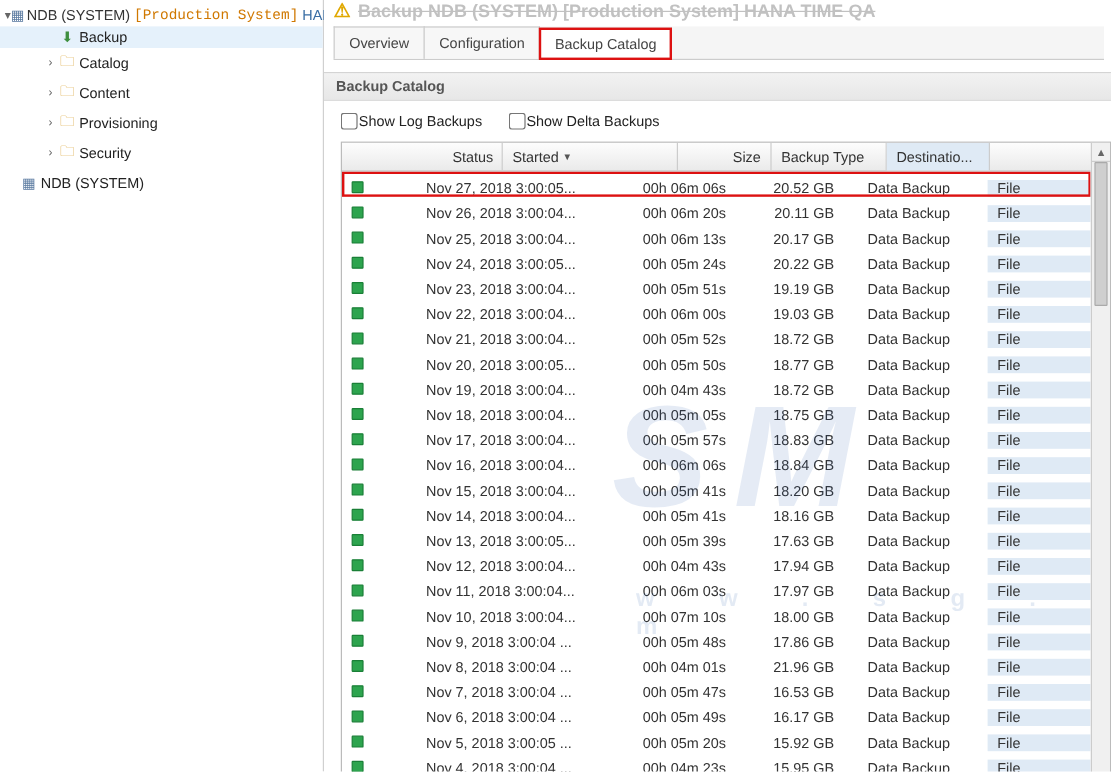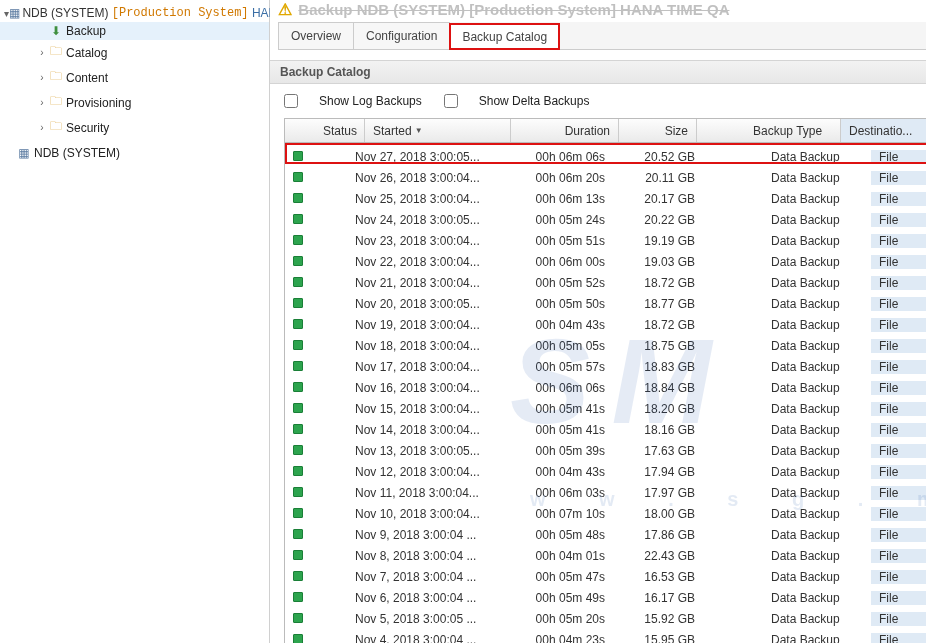--- a/index.html
+++ b/index.html
@@ -19,33 +19,33 @@
     .main { flex: 1; display: flex; flex-direction: column; position: relative; background: #fff; }
     .main-header { padding: 0 8px 6px 8px; }
     .header-title-row { display: flex; align-items: center; gap: 6px; font-size: 15px; font-weight: 600; color: #333; height: 18px; overflow: hidden; }
     .header-title-row .warn-ico { color: #e0a800; font-size: 16px; }
     .tab-bar { display: flex; border-bottom: 1px solid #ccc; margin-top: 4px; background: #f5f5f5; }
     .tab { padding: 6px 12px; border: 1px solid #ccc; border-bottom: none; margin-right: -1px; background: #f7f7f7; cursor: pointer; font-size: 12px; color: #444; }
     .tab.active { background: #fff; position: relative; top: 1px; }
     .tab.highlight { outline: 2px solid #d11; outline-offset: -2px; }
     .section-title { background: linear-gradient(#f2f2f2,#e7e7e7); border: 1px solid #d4d4d4; border-left: none; border-right: none; padding: 4px 10px; font-weight: 600; color: #555; margin-top: 4px; }
     .toolbar { padding: 10px 14px; display: flex; gap: 22px; align-items: center; }
-    .chk-wrap { display: flex; align-items: center; gap: 21px; }
+    .chk-wrap { display: flex; align-items: center; gap: 1px; }
     .chk-wrap input { width: 14px; height: 14px; }
     .grid-wrap { flex: 1; margin: 0 2px 2px 14px; border: 1px solid #bbb; position: relative; display: flex; }
     .grid { flex: 1; overflow: hidden; }
     .grid-header { display: flex; background: linear-gradient(#fdfdfd,#eaeaea); border-bottom: 1px solid #bbb; font-size: 12px; color: #333; height: 24px; justify-content: center; }
     .grid-header > div { border-right: 1px solid #ccc; padding: 4px 8px; display: flex; align-items: center; }
     .grid-header .sort { font-size: 8px; color: #555; margin-left: 3px; }
     .col-status { width: 50px; }
     .col-started { width: 146px; }
     .col-duration { width: 108px; text-align: right; justify-content: flex-end; }
     .col-size { width: 78px; text-align: right; justify-content: flex-end; }
-    .col-type { width: 96px; margin-left: 48px; }
-    .col-dest { width: 106px; background: #dfeaf5; }
+    .col-type { width: 96px; }
+    .col-dest { width: 86px; background: #dfeaf5; }
     .grid-body { height: 577px; overflow: hidden; }
     .grid-row { display: flex; height: 21px; align-items: flex-end; font-size: 12px; color: #333; gap: 12px; }
     .grid-row:nth-child(1){ outline:2px solid #d11; outline-offset:-2px; }
     .grid-row > div { padding: 0 8px; overflow: hidden; text-overflow: ellipsis; white-space: nowrap; }
     .status-led { display: inline-block; width: 10px; height: 10px; background: #2da44e; border: 1px solid #1a7f37; border-radius: 1px; }
     .scrollbar { width: 16px; background: #f0f0f0; border-left: 1px solid #ccc; position: relative; }
     .scroll-up, .scroll-down { height: 16px; display: flex; align-items: center; justify-content: center; color: #666; font-size: 9px; border-bottom: 1px solid #ccc; }
     .scroll-thumb { position: absolute; top: 16px; left: 2px; right: 2px; height: 120px; background: #cfcfcf; border: 1px solid #aaa; border-radius: 1px; }
     .watermark { position: absolute; left: 240px; top: 312px; font-size: 120px; font-weight: 800; color: rgba(40,90,170,0.12); font-style: italic; letter-spacing: -6px; pointer-events: none; z-index: 5; }
     .watermark-sub { position: absolute; left: 260px; top: 488px; font-size: 20px; color: rgba(40,90,170,0.13); letter-spacing: 24px; pointer-events: none; z-index: 5; font-weight: 600; }
@@ -128,23 +128,20 @@
     <div class="grid-wrap">
       <div class="grid">
         <div class="grid-header">
           <div class="col-status">
               <span>Status</span>
             </div>
           <div class="col-started">
               <span>Started</span>
               <span class="sort">▼</span>
             </div>
-          <div class="col-duration">
-              <span>Duration</span>
-            </div>
           <div class="col-size">
               <span>Size</span>
             </div>
           <div class="col-type">
               <span>Backup Type</span>
             </div>
           <div class="col-dest">
               <span>Destinatio...</span>
             </div>
         </div>
@@ -298,21 +295,21 @@
               <div class="col-started">Nov 9, 2018 3:00:04 ...</div>
               <div class="col-duration">00h 05m 48s</div>
               <div class="col-size">17.86 GB</div>
               <div class="col-type">Data Backup</div>
               <div class="col-dest">File</div>
             </div>
             <div class="grid-row">
               <div class="col-status"><span class="status-led"></span></div>
               <div class="col-started">Nov 8, 2018 3:00:04 ...</div>
               <div class="col-duration">00h 04m 01s</div>
-              <div class="col-size">22.43 GB</div>
+              <div class="col-size">21.96 GB</div>
               <div class="col-type">Data Backup</div>
               <div class="col-dest">File</div>
             </div>
             <div class="grid-row">
               <div class="col-status"><span class="status-led"></span></div>
               <div class="col-started">Nov 7, 2018 3:00:04 ...</div>
               <div class="col-duration">00h 05m 47s</div>
               <div class="col-size">16.53 GB</div>
               <div class="col-type">Data Backup</div>
               <div class="col-dest">File</div>

